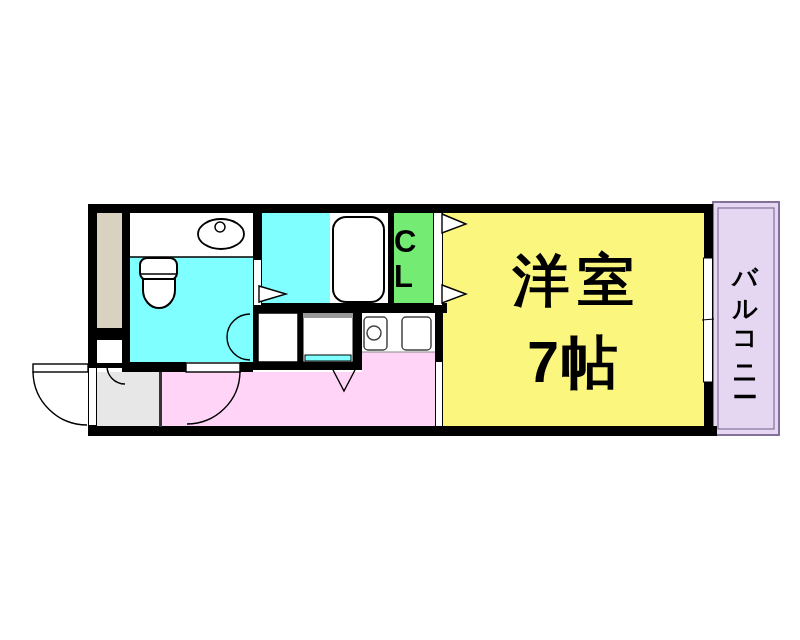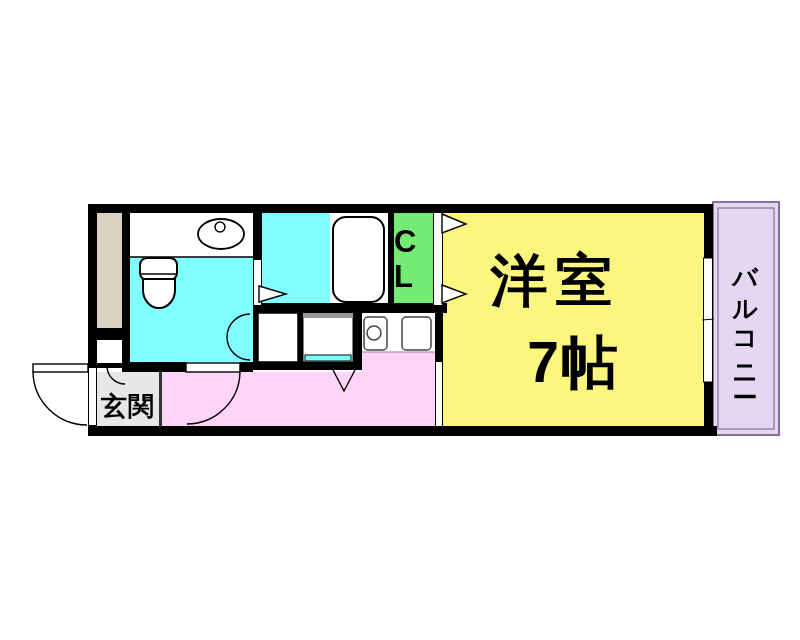--- a/index.html
+++ b/index.html
@@ -3,21 +3,21 @@
 <meta charset="utf-8">
 <style>
   html,body{margin:0;padding:0;background:#ffffff;}
   #canvas{position:relative;width:800px;height:640px;background:#ffffff;overflow:hidden;
           font-family:"Liberation Sans", sans-serif;}
   #plan-svg{position:absolute;left:0;top:0;}
   .label{position:absolute;color:#000;white-space:nowrap;}
   .genkan-label{left:97px;top:389px;width:62px;text-align:center;
                 font-size:26px;font-weight:bold;letter-spacing:1px;}
   .room-label-1{left:443px;top:250px;width:225px;text-align:center;
-                font-size:57px;font-weight:bold;letter-spacing:8px;line-height:60px;}
+                font-size:57px;font-weight:bold;letter-spacing:8px;line-height:60px;padding-left:22px;}
   .room-label-2{left:443px;top:320px;width:261px;text-align:center;
                 font-size:57px;font-weight:bold;letter-spacing:2px;line-height:60px;margin-top:12px;}
   .cl-inner{position:absolute;left:394px;top:224px;width:39px;text-align:left;
             font-size:31px;font-weight:bold;line-height:35px;}
   .cl-inner span{display:inline-block;width:24px;word-break:break-all;white-space:normal;}
   .balcony-label{left:713px;top:202px;width:66px;height:233px;display:flex;
                  align-items:center;justify-content:center;}
   .balcony-label span{writing-mode:vertical-rl;text-orientation:mixed;
                       font-size:25px;font-weight:600;letter-spacing:5px;white-space:nowrap;}
 </style>
@@ -127,21 +127,20 @@
     <path d="M 250,314 A 23,23 0 0 0 227,337"></path>
     <path d="M 227,337 A 23,23 0 0 0 250,360"></path>
 
     <polygon points="259,286 286,294 259,302" fill="#ffffff"></polygon>
     <polygon points="442,214 466,224 442,233" fill="#ffffff"></polygon>
     <polygon points="442,285 466,294 442,303" fill="#ffffff"></polygon>
     <polyline points="333,370 344,391 355,370"></polyline>
   </g>
 </svg>
 
-  <div class="label genkan-label">玄関</div>
 
   <div class="label room-label-1">洋室</div>
   <div class="label room-label-2">7帖</div>
 
   <div class="label cl-inner">
     <span>CL</span>
   </div>
 
   <div class="label balcony-label">
     <span>バルコニー</span>

